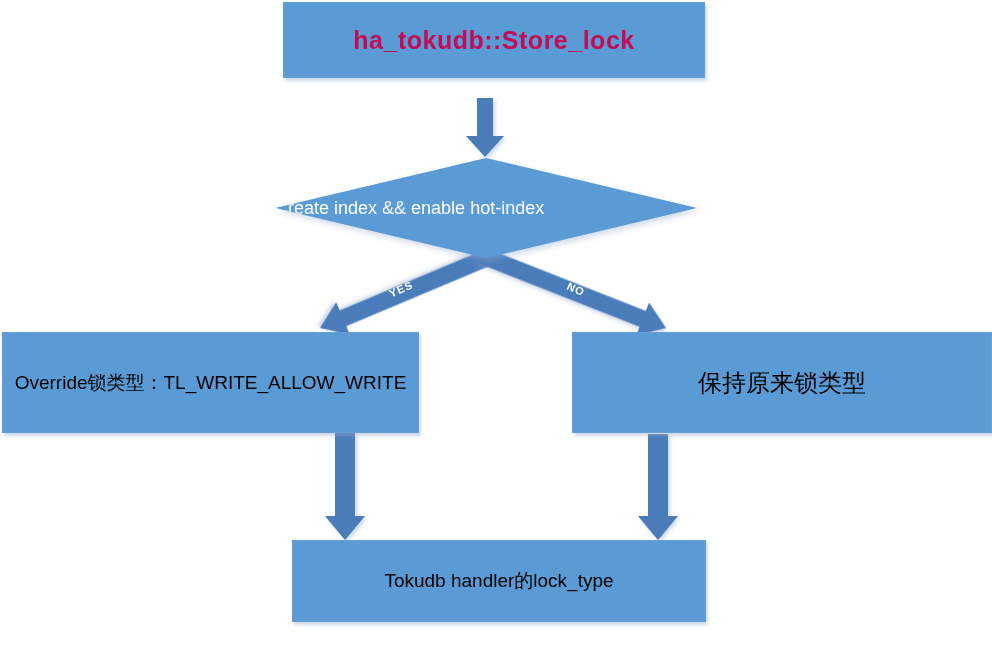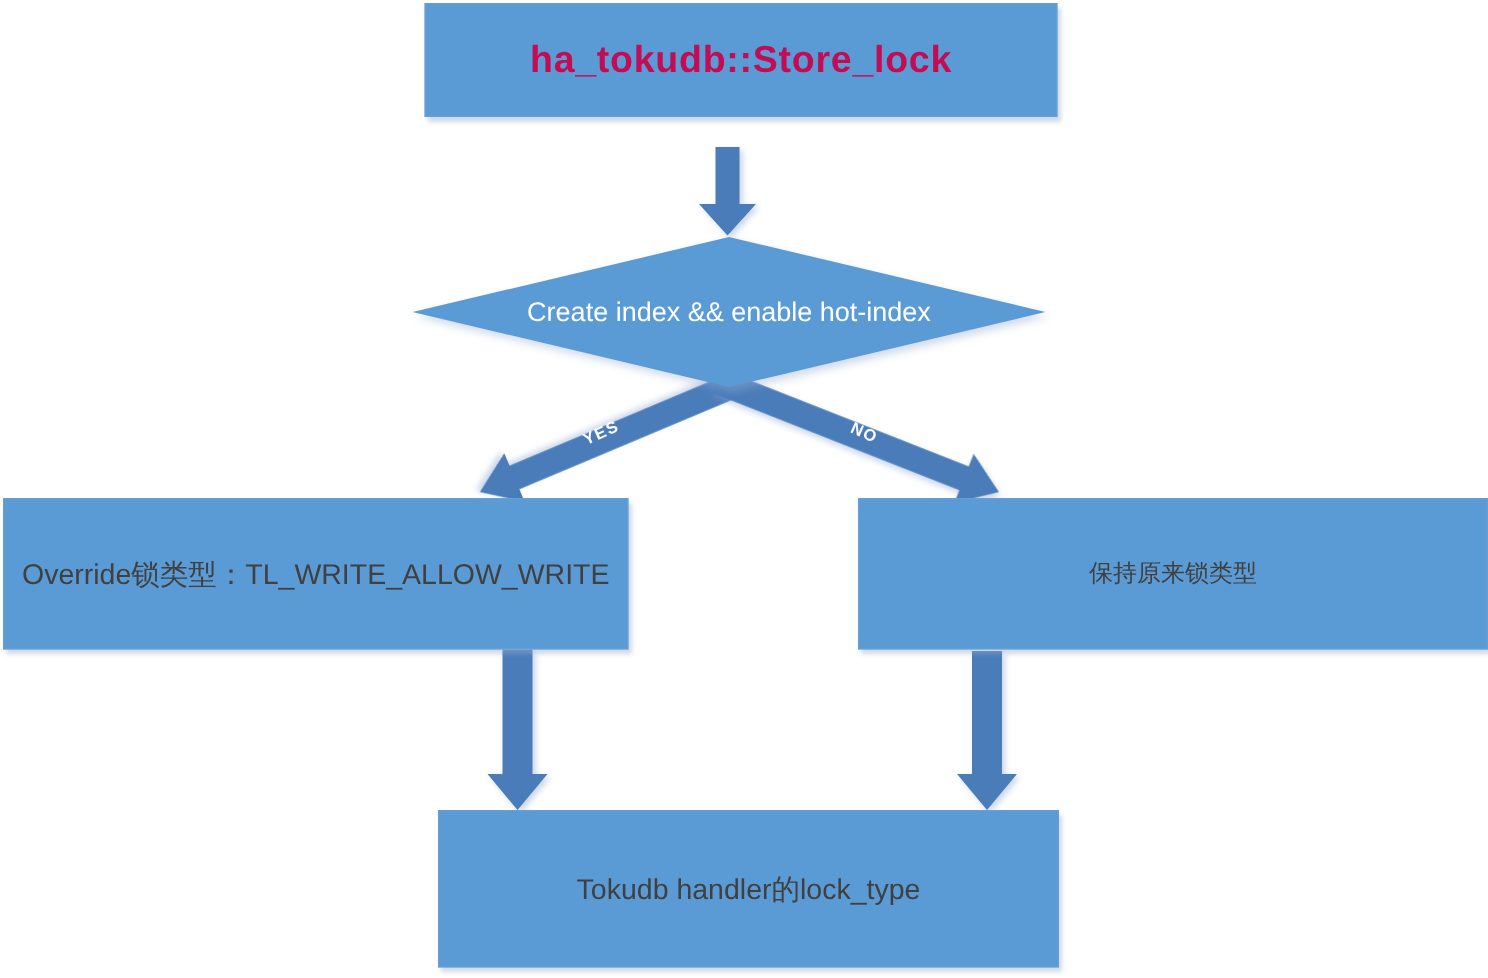--- a/index.html
+++ b/index.html
@@ -23,21 +23,21 @@
   }
   
   .node {
     position: absolute;
     z-index: 2;
     background: #5b9bd5;
     display: flex;
     align-items: center;
     justify-content: center;
     text-align: center;
-    color: #404040;
+    color: #000000;
     box-shadow: 2px 3px 3px rgba(150,170,205,0.45);
     border: 1px solid rgba(110,160,210,0.55);
     box-sizing: border-box;
   }
   #title-node {
     left: 283px; top: 2px; width: 422px; height: 76px;
     font-size: 25px; font-weight: 700;
     color: #c30c53;
     letter-spacing: 0.5px;
   }
@@ -46,34 +46,34 @@
     z-index: 2;
     left: 275px; top: 158px; width: 422px; height: 100px;
     filter: drop-shadow(2px 3px 3px rgba(150,170,205,0.45));
   }
   #decision-diamond {
     width: 100%; height: 100%;
     background: #5b9bd5;
     clip-path: polygon(50% 0, 100% 50%, 50% 100%, 0 50%);
     display: flex;
     align-items: center;
-    justify-content: center;
+    justify-content: flex-start;
     color: #ffffff;
     font-size: 18px;
   }
   #override-node {
     left: 2px; top: 332px; width: 417px; height: 101px;
     font-size: 19px;
   }
   #keep-node {
     left: 572px; top: 332px; width: 420px; height: 101px;
-    font-size: 16px;
+    font-size: 24px;
   }
   #result-node {
-    left: 292px; top: 540px; width: 414px; height: 105px;
+    left: 292px; top: 540px; width: 414px; height: 82px;
     font-size: 19px;
   }
   
   .edge-label {
     position: absolute;
     z-index: 3;
     color: #ffffff;
     font-size: 11px;
     font-weight: 700;
     letter-spacing: 1px;

